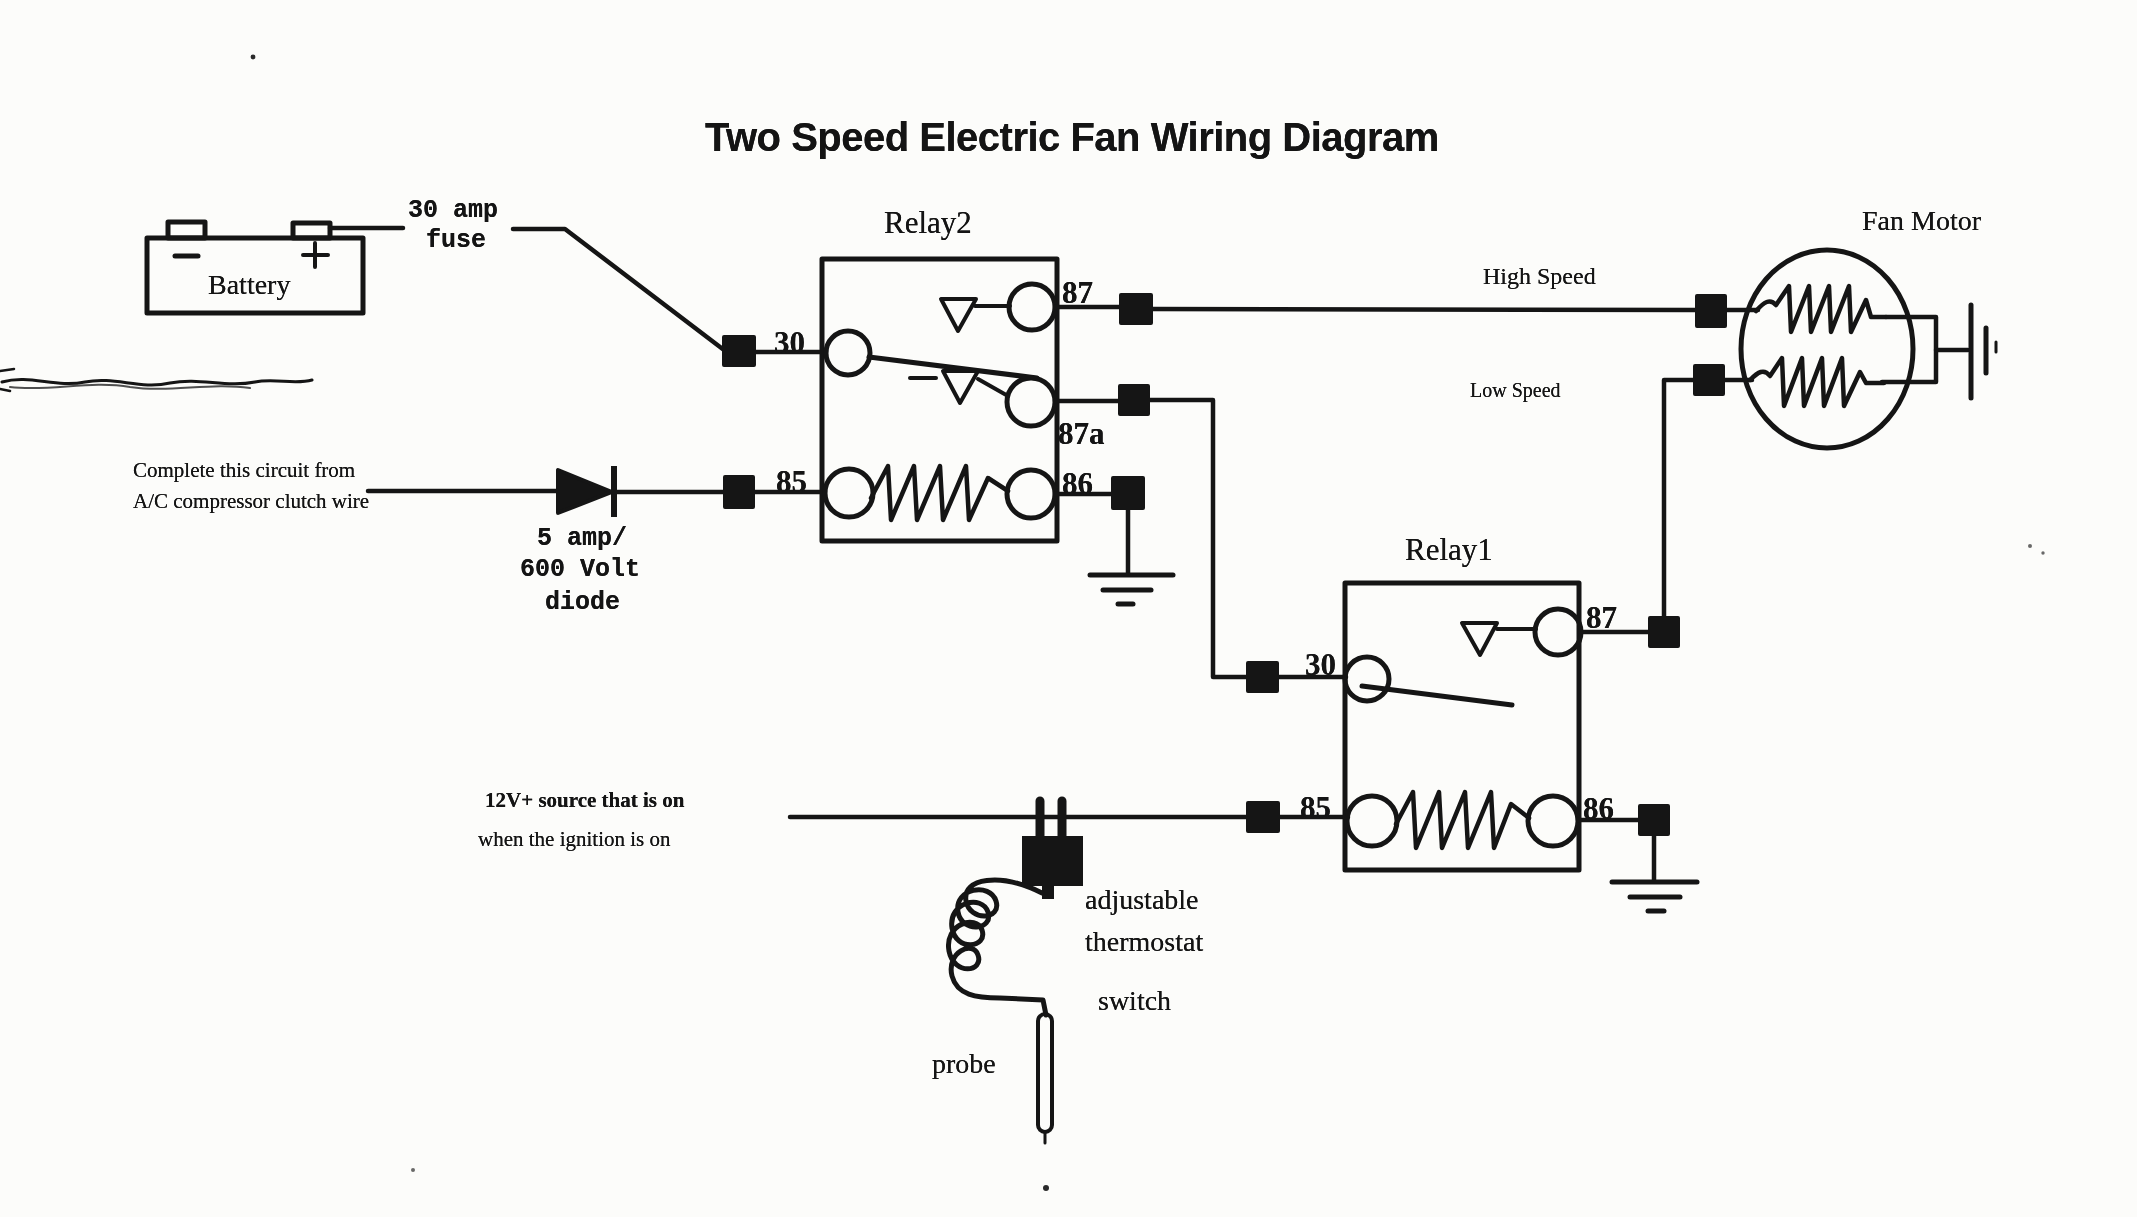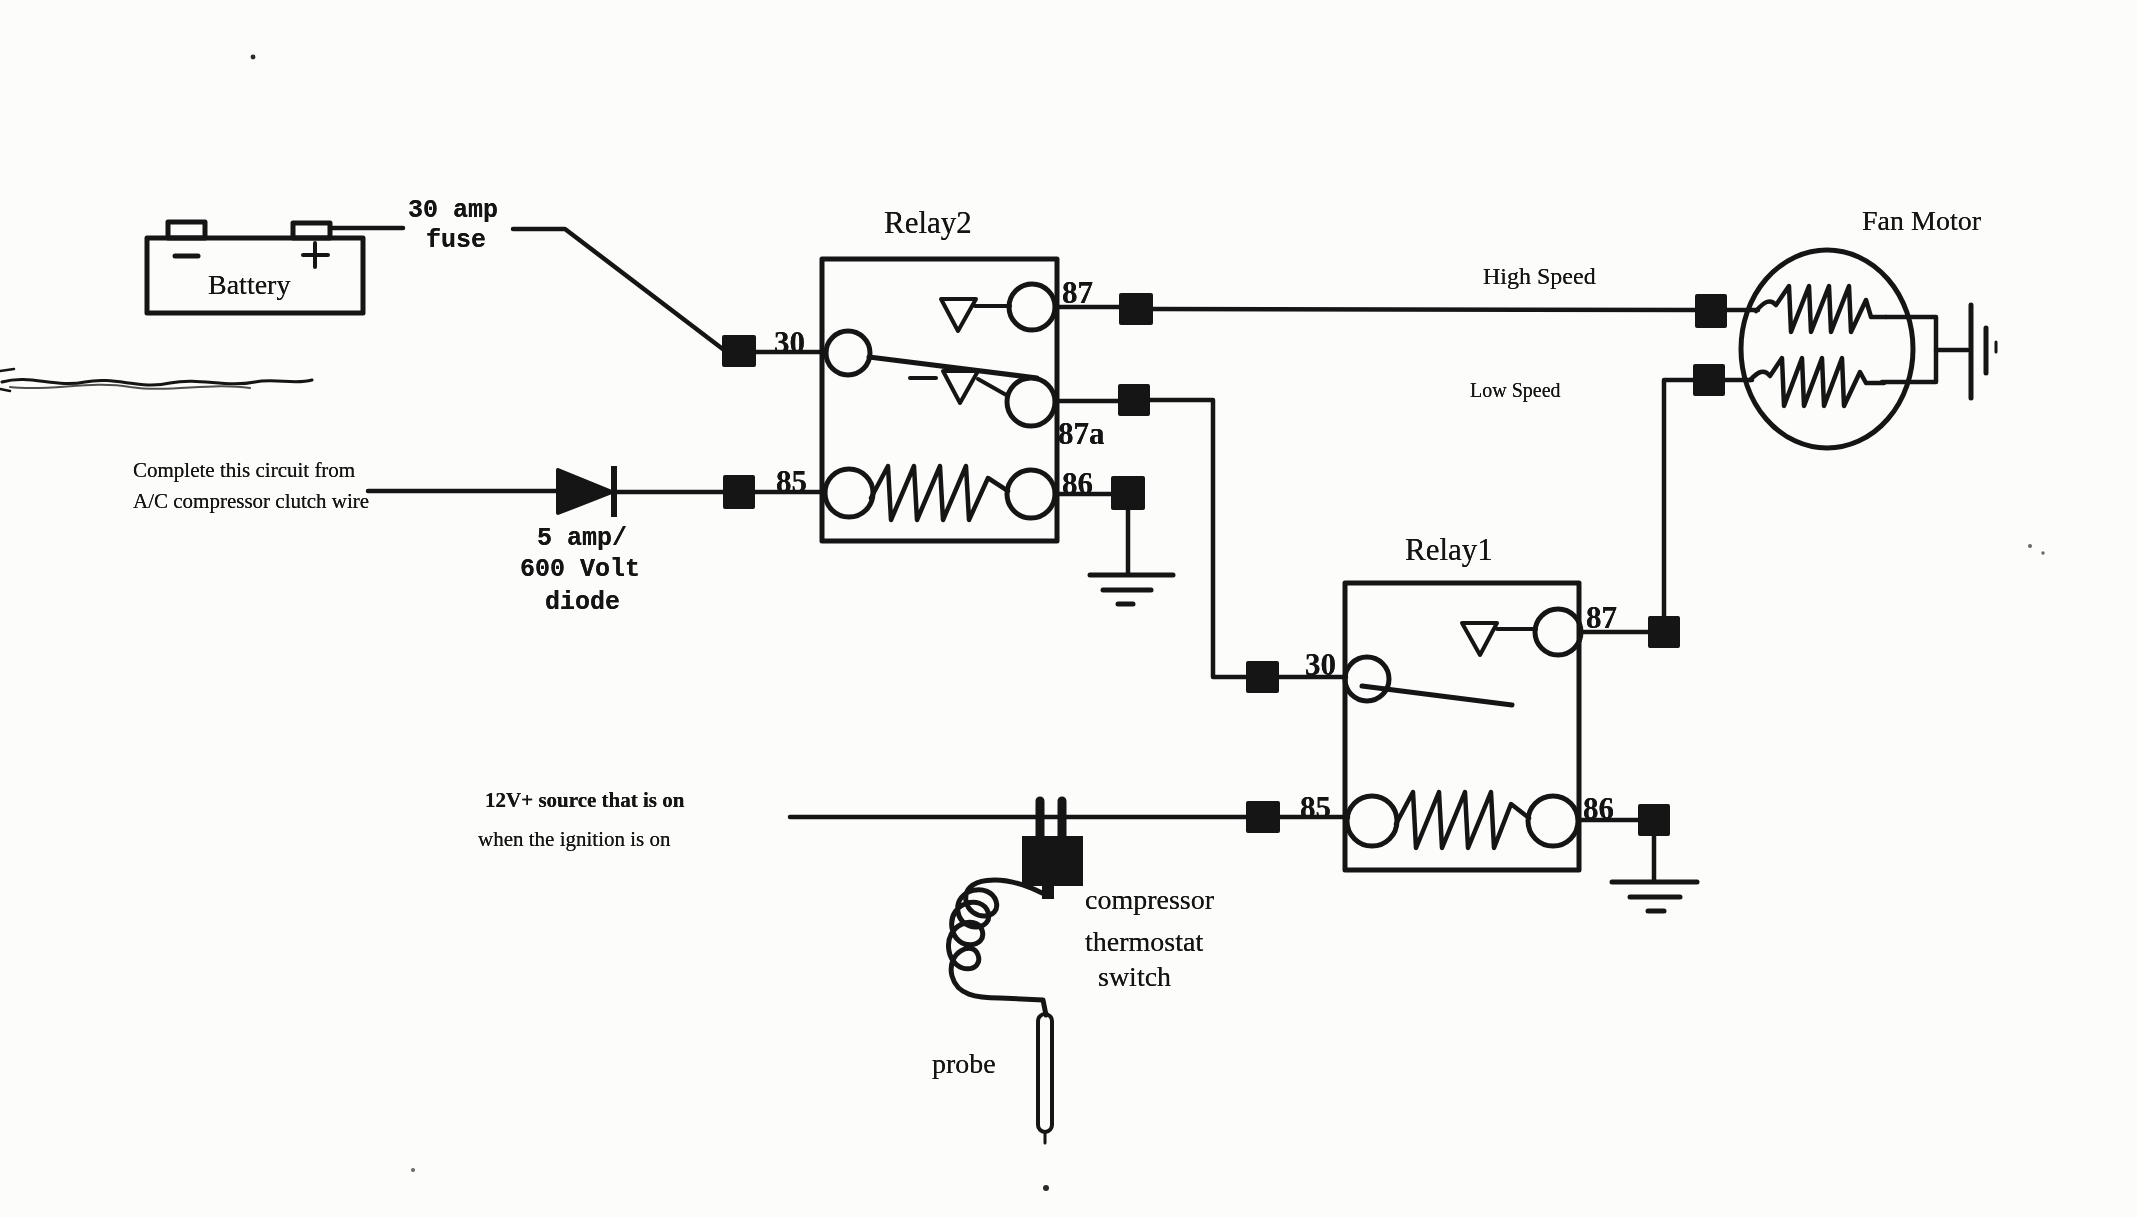--- a/index.html
+++ b/index.html
@@ -155,20 +155,21 @@
       <rect x="1042" y="886" width="12" height="13" fill="#151515" stroke="none"></rect>
       <path d="M1042,893 C1000,872 962,878 966,901 C970,922 1002,920 996,901 C990,882 954,888 958,912
                C962,934 994,930 988,912 C982,894 948,902 952,928 C956,952 988,948 982,930
                C976,914 944,924 949,951 C954,976 984,972 978,955 C973,940 946,952 952,976
                C957,995 976,998 1000,998 L1043,1000 L1046,1015" stroke-width="5"></path>
       <rect x="1038" y="1014" width="14" height="118" rx="7" stroke-width="4"></rect>
       <path d="M1045,1132 V1143" stroke-width="3"></path>
     </g>
   </svg>
 
+  <div class="lbl title" style="left:705px;top:116px;">Two Speed Electric Fan Wiring Diagram</div>
 
   <div class="lbl serif" style="left:208px;top:270px;font-size:28px;">Battery</div>
 
   <div class="lbl mono" style="left:408px;top:197px;">30 amp</div>
   <div class="lbl mono" style="left:426px;top:227px;">fuse</div>
 
   <div class="lbl serif" style="left:133px;top:459px;">Complete this circuit from</div>
   <div class="lbl serif" style="left:133px;top:490px;">A/C compressor clutch wire</div>
 
   <div class="lbl mono" style="left:537px;top:525px;">5 amp/</div>
@@ -188,18 +189,18 @@
   <div class="lbl relayname" style="left:1405px;top:533px;">Relay1</div>
   <div class="lbl serif-sm" style="left:1305px;top:648px;">30</div>
   <div class="lbl serif-sm" style="left:1300px;top:791px;">85</div>
   <div class="lbl serif-sm" style="left:1586px;top:601px;">87</div>
   <div class="lbl serif-sm" style="left:1583px;top:792px;">86</div>
 
   <div class="lbl serif" style="left:1862px;top:206px;font-size:28px;">Fan Motor</div>
   <div class="lbl serif" style="left:1483px;top:264px;font-size:24px;">High Speed</div>
   <div class="lbl serif" style="left:1470px;top:380px;font-size:20px;">Low Speed</div>
 
-  <div class="lbl serif" style="left:1085px;top:885px;font-size:28px;">compressor</div>
+  <div class="lbl serif" style="left:1085px;top:885px;font-size:28px;">adjustable</div>
   <div class="lbl serif" style="left:1085px;top:927px;font-size:28px;">thermostat</div>
-  <div class="lbl serif" style="left:1098px;top:962px;font-size:28px;text-align:right;">switch</div>
+  <div class="lbl serif" style="left:1098px;top:986px;font-size:28px;text-align:right;">switch</div>
   <div class="lbl serif" style="left:932px;top:1049px;font-size:28px;">probe</div>
 
 </div>
 
 </body></html>

